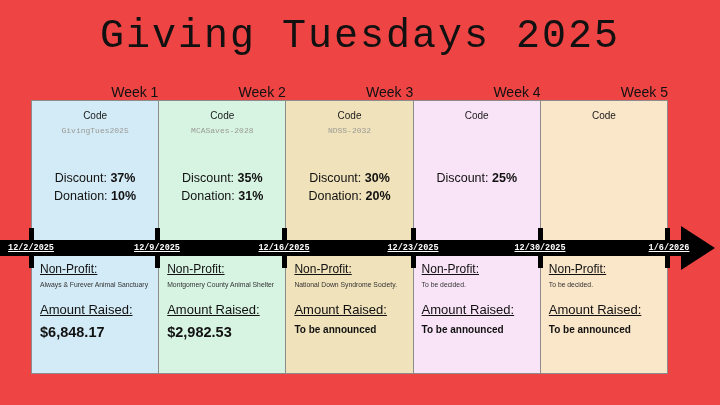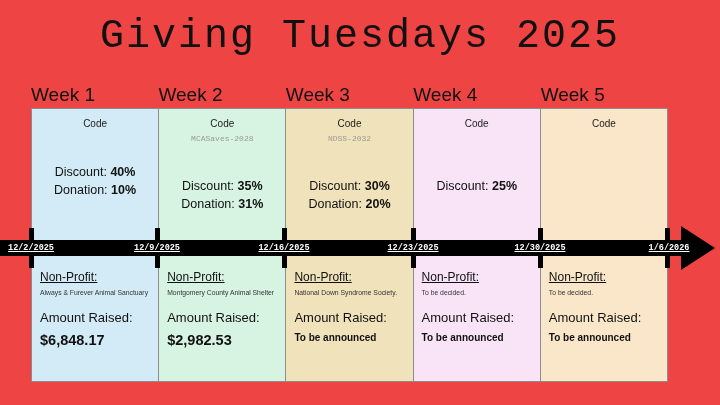--- a/index.html
+++ b/index.html
@@ -4,38 +4,38 @@
 <style>
   html,body{margin:0;padding:0;background:#fff;}
   .canvas{position:relative;width:720px;height:405px;background:#ef4444;overflow:hidden;
           font-family:"Liberation Sans",sans-serif;color:#111;}
 
   .page-title{position:absolute;top:14px;left:0;width:720px;text-align:center;
               font-family:"Liberation Mono","DejaVu Sans Mono",monospace;
               font-size:40px;font-weight:400;letter-spacing:2px;color:#111;}
 
   .week-labels{position:absolute;left:31px;top:84px;width:637px;display:flex;}
-  .week-label{flex:1 1 0;text-align:left;font-size:19px;color:#111;}
+  .week-label{flex:1 1 0;text-align:right;font-size:14px;color:#111;}
 
-  .cols{position:absolute;left:31px;top:108px;width:637px;height:274px;display:flex;z-index:1;}
+  .cols{position:absolute;left:31px;top:100px;width:637px;height:274px;display:flex;z-index:1;}
   .col{flex:1 1 0;border:1px solid #8c8c8c;box-sizing:border-box;position:relative;
        margin-left:-1px;}
   .col:first-child{margin-left:0;}
 
   .col .top{position:absolute;top:0;left:0;right:0;text-align:center;padding-top:9px;}
   .code-label{font-size:10px;color:#1a1a1a;line-height:12px;}
   .code-value{font-family:"Liberation Mono","DejaVu Sans Mono",monospace;font-size:8px;
               color:#9a9a96;margin-top:4px;min-height:10px;line-height:10px;}
   .promo{margin-top:33px;font-size:12.5px;line-height:18px;color:#111;}
   .promo b{font-weight:bold;}
 
   .col .bottom{position:absolute;top:160px;left:8px;right:6px;text-align:left;}
   .np-label{font-size:12px;text-decoration:underline;line-height:16px;color:#111;}
   .np-name{font-size:6.8px;color:#333;margin-top:4px;line-height:8px;}
-  .ar-label{font-size:13px;margin-top:13px;line-height:16px;color:#111;}
+  .ar-label{font-size:13px;text-decoration:underline;margin-top:13px;line-height:16px;color:#111;}
   .amount{margin-top:6px;font-weight:bold;color:#111;}
   .amount.amt-big{font-size:14.5px;}
   .amount.amt-small{font-size:10px;}
 
   .timeline{position:absolute;left:0;top:0;width:720px;height:405px;z-index:2;pointer-events:none;text-decoration:underline;}
   .tl-bar{position:absolute;left:0;top:240px;width:686px;height:16px;background:#000;}
   .tl-arrow{position:absolute;left:681px;top:226px;width:34px;height:44px;background:#000;
             clip-path:polygon(0 0,100% 50%,0 100%);}
   .tick{position:absolute;top:228px;width:5px;height:40px;background:#000;}
   .tl-date{position:absolute;top:243px;width:90px;text-align:center;
@@ -56,22 +56,23 @@
     <div class="week-label">Week 3</div>
     <div class="week-label">Week 4</div>
     <div class="week-label">Week 5</div>
   </div>
 
   <div class="cols">
 
     <div class="col" style="background: rgb(211, 235, 246);">
       <div class="top">
         <div class="code-label">Code</div>
+        <div class="code-value">GivingTues2025</div>
         <div class="promo">
-          <div><span>Discount:</span> <b>40%</b></div>
+          <div><span>Discount:</span> <b>37%</b></div>
           <div><span>Donation:</span> <b>10%</b></div>
         </div>
       </div>
       <div class="bottom">
         <div class="np-label">Non-Profit:</div>
         <div class="np-name">Always &amp; Furever Animal Sanctuary</div>
         <div class="ar-label">Amount Raised:</div>
         <div class="amount amt-big">$6,848.17</div>
       </div>
     </div>

